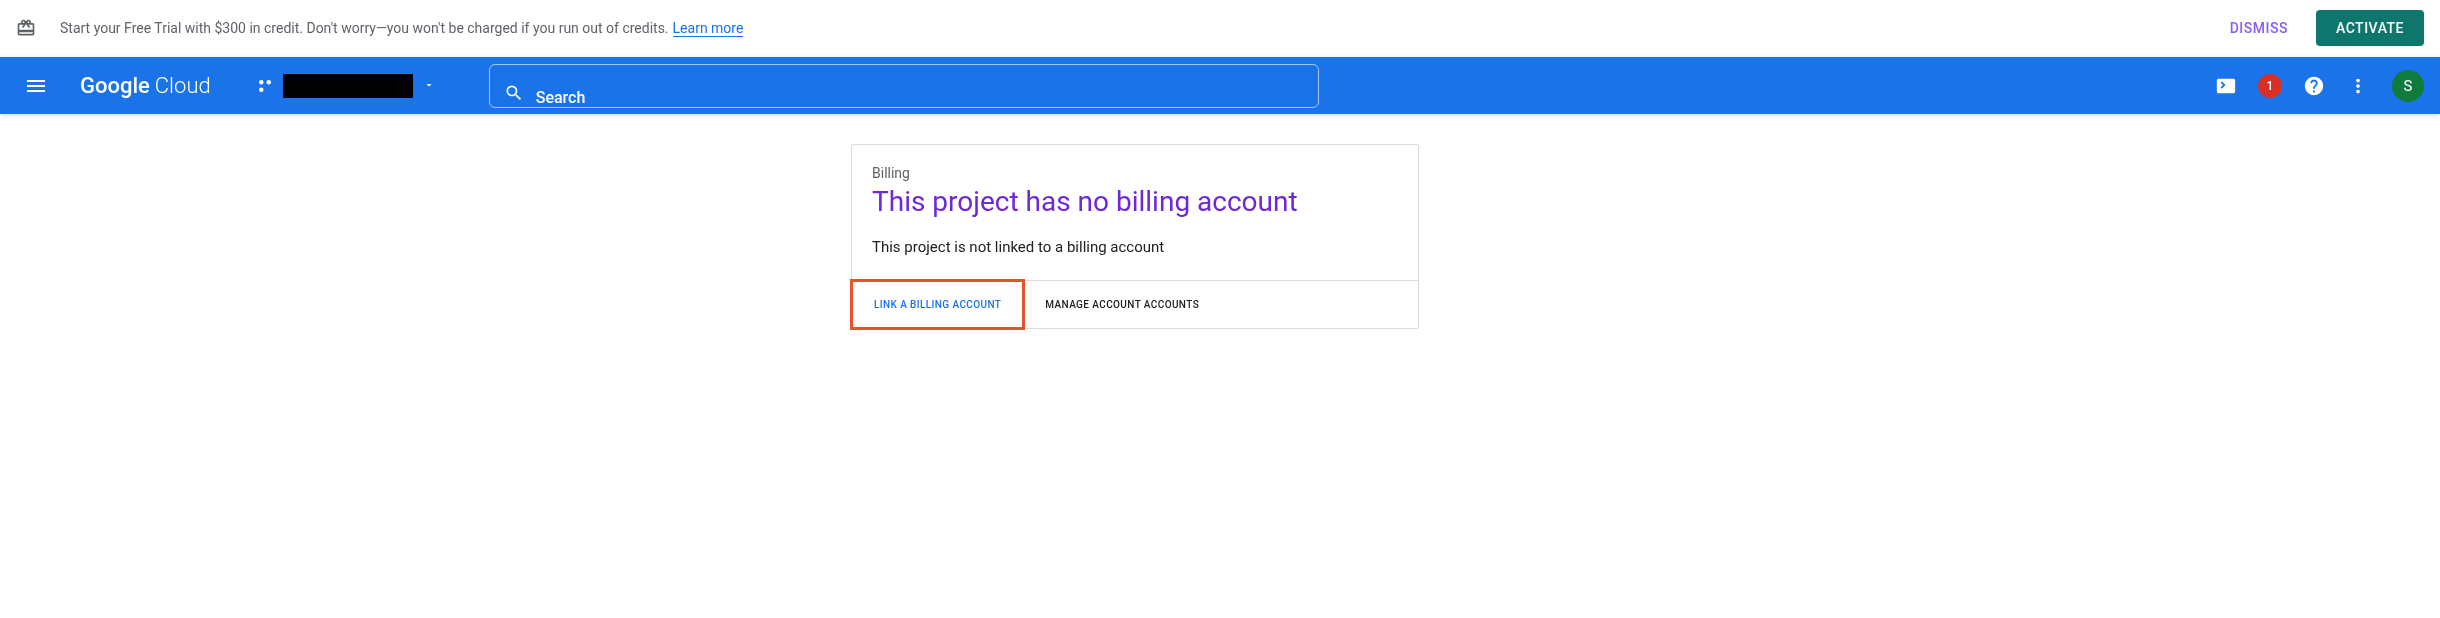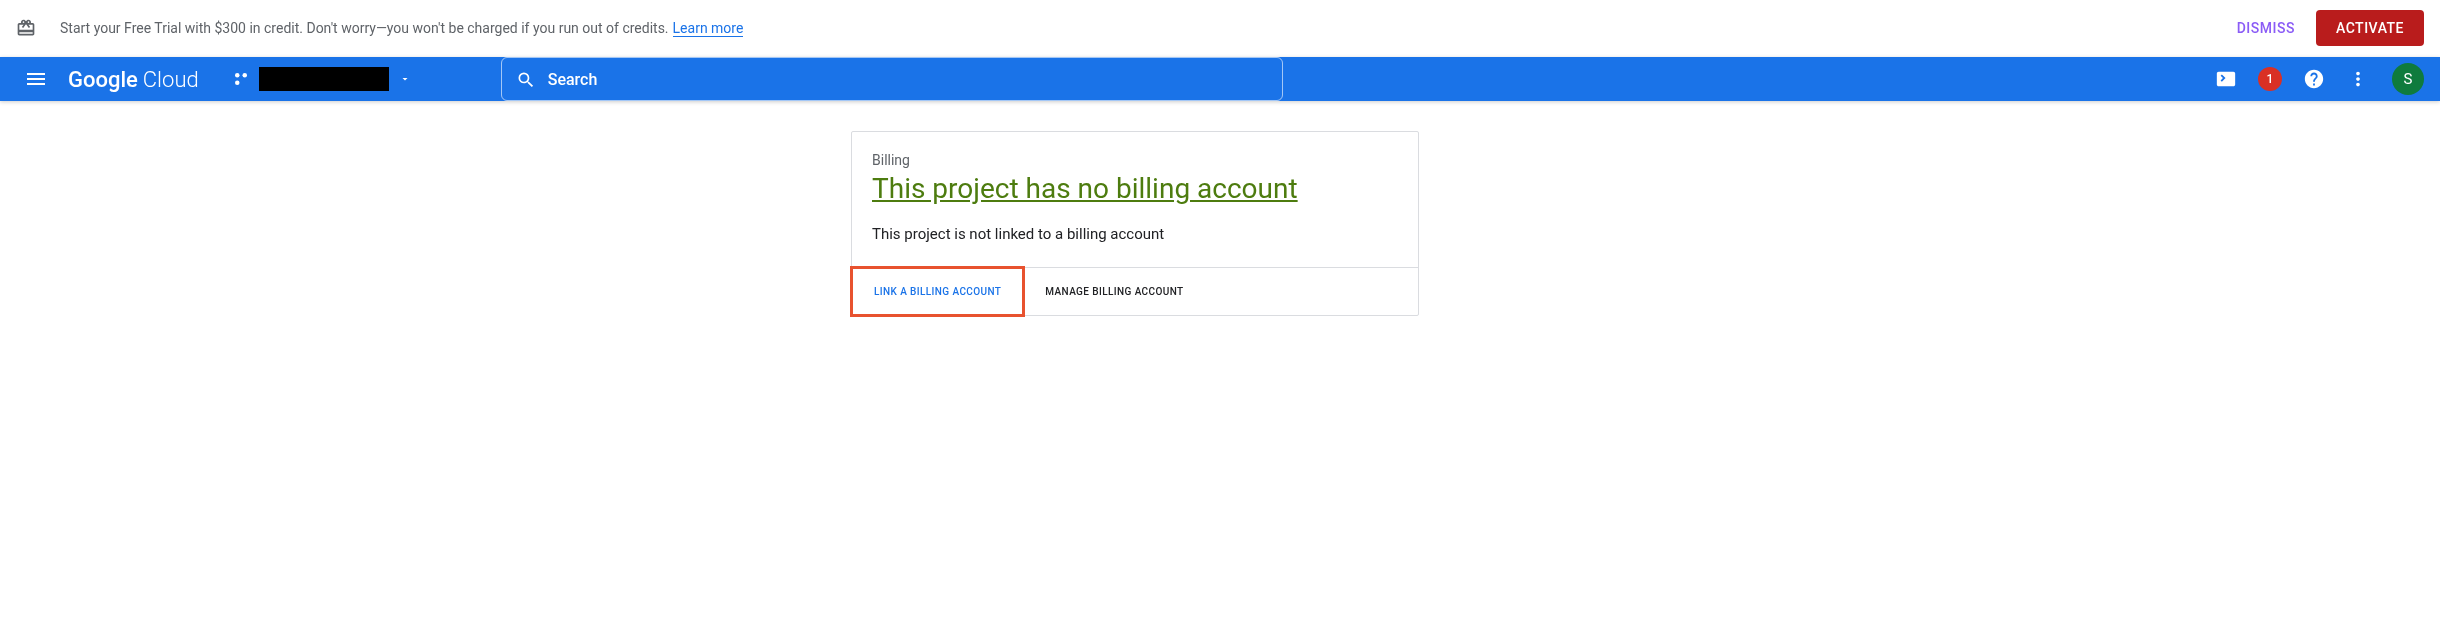--- a/index.html
+++ b/index.html
@@ -38,40 +38,40 @@
       border: none;
       font-family: inherit;
       font-size: 14px;
       font-weight: 500;
       letter-spacing: 0.5px;
       color: #8b5cf6;
       padding: 8px 20px;
       cursor: pointer;
     }
     .activate-btn {
-      background: #b91c1c;
+      background: #0f766e;
       color: #fff;
       border: none;
       border-radius: 4px;
       font-family: inherit;
       font-size: 14px;
       font-weight: 500;
       letter-spacing: 0.5px;
       padding: 10px 20px;
-      margin-left: 1px;
+      margin-left: 8px;
       cursor: pointer;
     }
     .header {
       background: #1a73e8;
       color: #fff;
       display: flex;
       align-items: center;
       padding: 0 16px;
-      height: 44px;
-      gap: 4px;
+      height: 57px;
+      gap: 16px;
       box-shadow: 0 1px 4px rgba(0,0,0,0.2);
     }
     .menu-icon {
       width: 40px;
       height: 40px;
       display: flex;
       align-items: center;
       justify-content: center;
       cursor: pointer;
       border-radius: 50%;
@@ -110,27 +110,26 @@
       display: inline-block;
     }
     .project-selector .dropdown-arrow { margin-left: 10px; }
     .search-container {
       flex: 1;
       margin: 0 20px 0 30px;
       max-width: 830px;
     }
     .search-box {
       display: flex;
-      align-items: flex-start;
+      align-items: flex-end;
       background: transparent;
       border: 1px solid rgba(255,255,255,0.6);
       border-radius: 6px;
       height: 44px;
-      padding: 12px 14px;
-      margin-left: 48px;
+      padding: 0 14px;
     }
     .search-box svg { fill: #fff; }
     .search-label {
       font-weight: 500;
       color: #fff;
       margin: 0 14px 0 12px;
       font-size: 16px;
     }
     .search-input {
       flex: 1;
@@ -200,23 +199,22 @@
       padding: 20px 20px 24px 20px;
     }
     .card-crumb {
       font-size: 14px;
       color: #5f6368;
       margin-bottom: 4px;
     }
     .card-title {
       font-size: 28px;
       font-weight: 400;
-      color: #4d7c0f;
+      color: #6d28d9;
       margin-bottom: 20px;
-      text-decoration: underline;
     }
     .card-sub {
       font-size: 15px;
       color: #202124;
     }
     .card-actions {
       border-top: 1px solid #dadce0;
       display: flex;
       align-items: center;
       padding: 0;
@@ -314,16 +312,16 @@
 
 <div class="main">
   <div class="card">
     <div class="card-body">
       <div class="card-crumb">Billing</div>
       <h1 class="card-title">This project has no billing account</h1>
       <div class="card-sub">This project is not linked to a billing account</div>
     </div>
     <div class="card-actions">
       <button class="card-action-btn link-billing">LINK A BILLING ACCOUNT</button>
-      <button class="card-action-btn manage-billing">MANAGE BILLING ACCOUNT</button>
+      <button class="card-action-btn manage-billing">MANAGE ACCOUNT ACCOUNTS</button>
     </div>
   </div>
 </div>
 
 </body></html>

